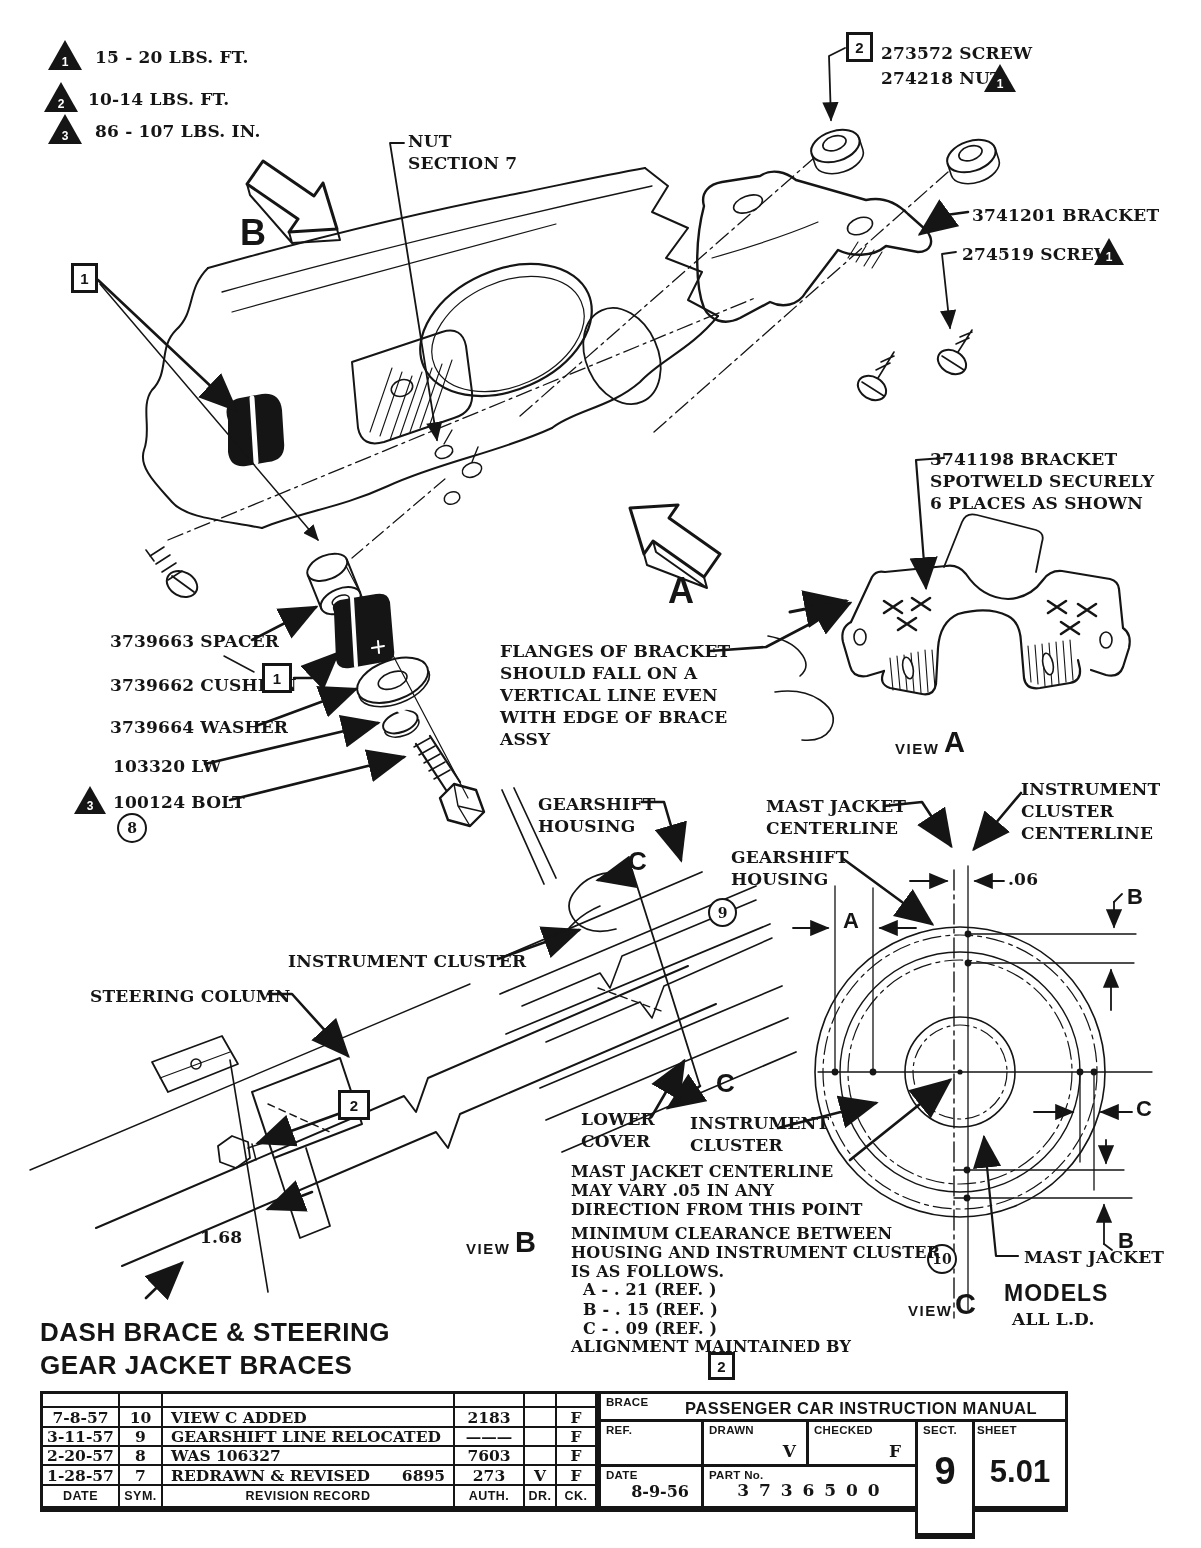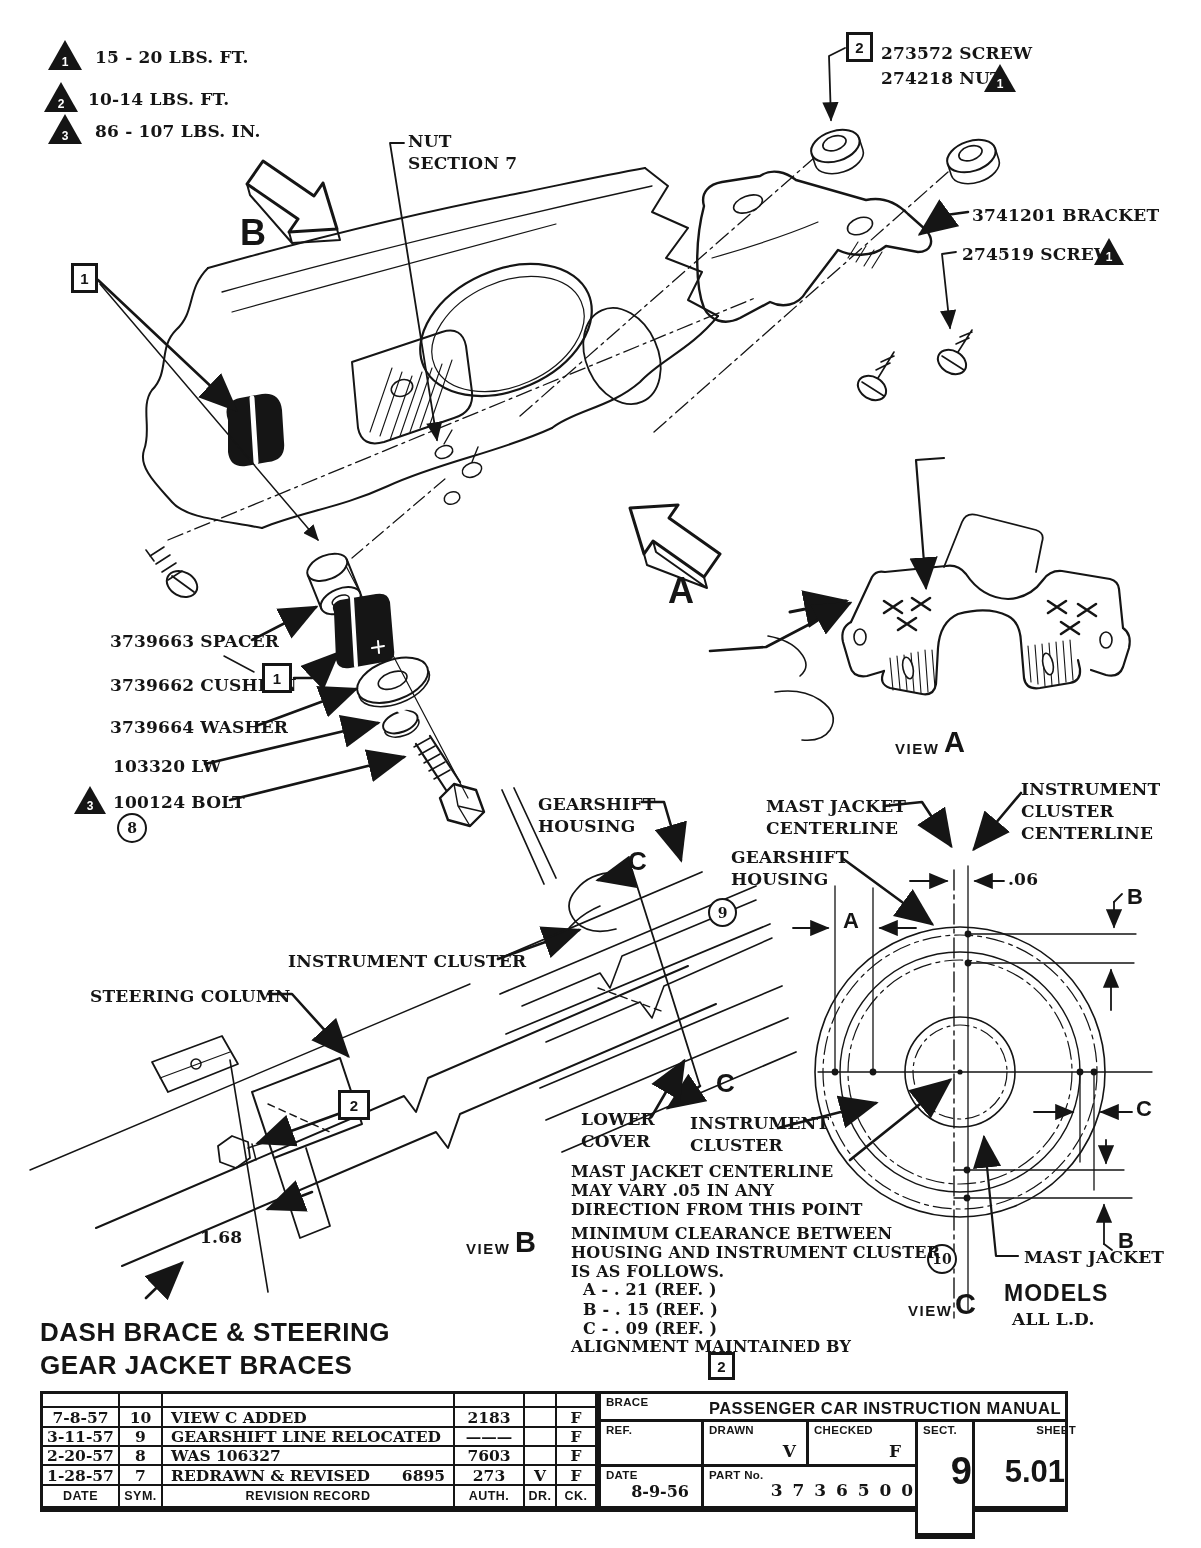--- a/index.html
+++ b/index.html
@@ -28,21 +28,21 @@
             grid-template-rows:12px 18px 17px 17px 18px 1fr;}
   #revtable div{background:#fff;display:flex;align-items:center;justify-content:center;
                 font:bold 15.5px "DejaVu Serif",serif;overflow:hidden;}
   #revtable .rec{justify-content:flex-start;padding-left:8px;position:relative;}
   #revtable .rec .extra{position:absolute;right:8px;}
   #revtable .hd{font:bold 12.5px "Liberation Sans",sans-serif;letter-spacing:.5px;}
   
   #tblock{position:absolute;left:598px;top:1391px;width:470px;height:121px;}
   #tblock .cell{position:absolute;border:3px solid #151515;background:#fff;box-sizing:border-box;}
   #tblock .tag{position:absolute;left:5px;top:2px;font:bold 11.5px "Liberation Sans",sans-serif;letter-spacing:.3px;}
-  .ctr{text-align:right;}
+  .ctr{text-align:center;}
 </style>
 </head>
 <body>
 
 <div id="canvas">
 
 <svg width="1201" height="1548" viewBox="0 0 1201 1548">
   <defs>
     <marker id="ah" viewBox="0 0 12 10" refX="11" refY="5" markerWidth="11" markerHeight="9" orient="auto">
       <path d="M0 0L12 5L0 10z" fill="#151515"></path>
@@ -295,21 +295,29 @@
     </div>
 <div class="lbl" style="left:408px;top:130px">NUT
 SECTION 7</div>
 <div class="blk" style="left:240px;top:212px">B</div>
 <div class="badge" style="left:71px;top:263px;width:27px;height:30px">1</div>
 <div class="lbl" style="left:972px;top:204px">3741201 BRACKET</div>
 <div class="lbl" style="left:962px;top:243px">274519 SCREW</div>
 <div class="tri" style="left:1094px;top:238px;width:30px;height:27px">
       <span>1</span>
     </div>
+<div class="lbl" style="left:930px;top:448px">3741198 BRACKET
+SPOTWELD SECURELY
+6 PLACES AS SHOWN</div>
 <div class="blk" style="left:668px;top:570px">A</div>
+<div class="lbl" style="left:500px;top:640px">FLANGES OF BRACKET
+SHOULD FALL ON A
+VERTICAL LINE EVEN
+WITH EDGE OF BRACE
+ASSY</div>
 <div class="vw" style="left:895px;top:740px">VIEW</div>
 <div class="vl" style="left:944px;top:726px">A</div>
 
 <div class="lbl" style="left:110px;top:630px">3739663 SPACER</div>
 <div class="lbl" style="left:110px;top:674px">3739662 CUSHION</div>
 <div class="badge" style="left:262px;top:663px;width:30px;height:30px">1</div>
 <div class="lbl" style="left:110px;top:716px">3739664 WASHER</div>
 <div class="lbl" style="left:113px;top:755px">103320 LW</div>
 <div class="tri" style="left:74px;top:786px;width:32px;height:28px">
       <span>3</span>
@@ -439,21 +447,21 @@
   </div>
   <div class="cell" style="left:208px;top:28px;width:112px;height:48px">
     <span class="tag">CHECKED</span>
     <span style="position:absolute;right:14px;bottom:3px;font:bold 17px 'DejaVu Serif',serif">F</span>
   </div>
   <div class="cell" style="left:317px;top:28px;width:60px;height:120px;border-bottom-width:6px">
     <span class="tag">SECT.</span>
     <div class="ctr" style="position:absolute;left:0;top:28px;width:100%;font:bold 38px 'Liberation Sans',sans-serif">9</div>
   </div>
   <div class="cell" style="left:374px;top:28px;width:96px;height:93px;border-bottom-width:6px">
-    <span class="tag" style="left:11px;width:100%;text-align:right">SHEET</span>
+    <span class="tag" style="left:2px;width:100%;text-align:left">SHEET</span>
     <div class="ctr" style="position:absolute;left:0;top:32px;width:100%;font:bold 31px 'Liberation Sans',sans-serif">5.01</div>
   </div>
   <div class="cell" style="left:0;top:73px;width:106px;height:48px;border-bottom-width:6px">
     <span class="tag">DATE</span>
     <span style="position:absolute;right:12px;bottom:5px;font:bold 16px 'DejaVu Serif',serif">8-9-56</span>
   </div>
   <div class="cell" style="left:103px;top:73px;width:217px;height:48px;border-bottom-width:6px">
     <span class="tag">PART No.</span>
     <div class="ctr" style="position:absolute;left:0;bottom:6px;width:100%;font:bold 17px 'DejaVu Serif',serif;letter-spacing:2px">3 7 3 6 5 0 0</div>
   </div>

